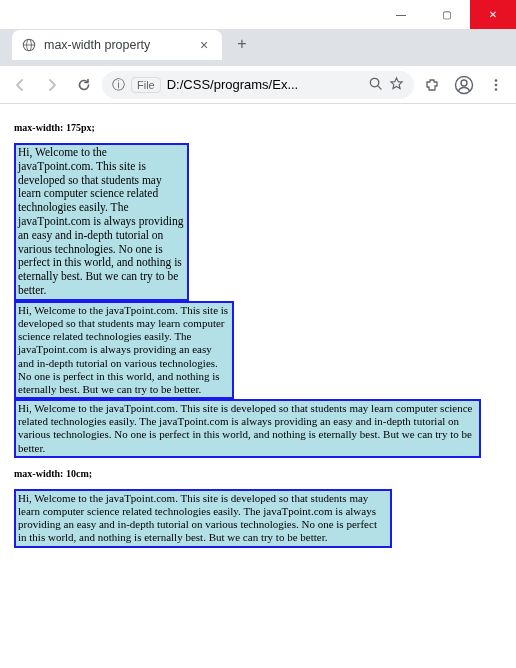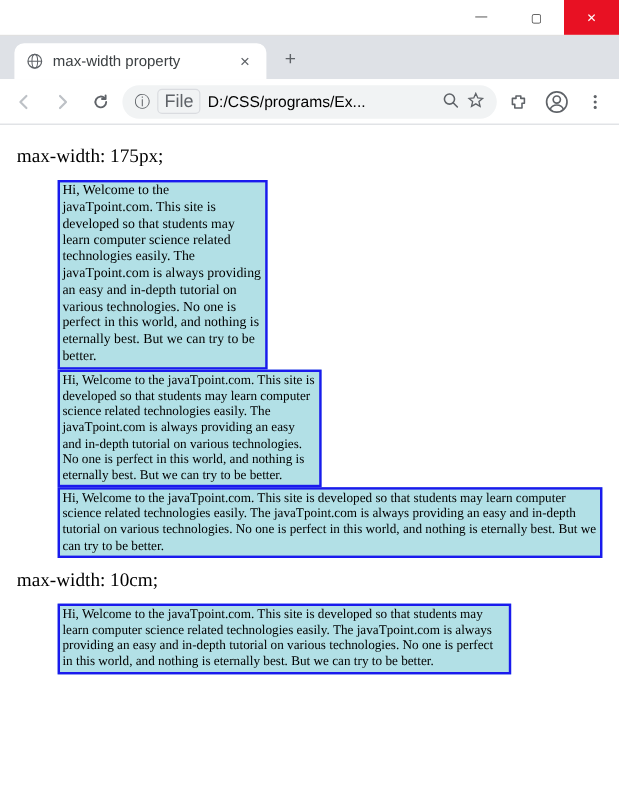--- a/index.html
+++ b/index.html
@@ -5,39 +5,39 @@
     * { margin: 0; padding: 0; box-sizing: border-box; }
     body { font-family: "Segoe UI", Arial, sans-serif; width: 516px; height: 668px; overflow: hidden; background: #fff; }
 
     
     .titlebar { height: 30px; background: #fff; display: flex; align-items: stretch; border-bottom: 1px solid #e0e0e0; }
     .title-spacer { flex: 1; }
     .win-btn { width: 46px; display: flex; align-items: center; justify-content: center; font-size: 10px; color: #333; }
     .win-close { background: #e81123; color: #fff; }
 
     
-    .tabstrip { height: 36px; background: #dee1e6; display: flex; align-items: flex-end; padding-left: 12px; }
+    .tabstrip { height: 36px; background: #dee1e6; display: flex; align-items: flex-start; padding-left: 12px; }
     .tab { background: #fff; height: 30px; min-width: 210px; border-radius: 8px 8px 0 0; display: flex; align-items: center; padding: 0 10px; gap: 8px; font-size: 12.5px; color: #3c4043; }
     .tab-icon { width: 14px; height: 14px; display: inline-flex; }
     .tab-title { flex: 1; white-space: nowrap; overflow: hidden; }
     .tab-close { font-size: 14px; color: #5f6368; width: 16px; text-align: center; }
     .newtab { width: 28px; height: 28px; display: flex; align-items: center; justify-content: center; color: #5f6368; font-size: 16px; margin-left: 6px; margin-bottom: 2px; }
 
     
     .toolbar { height: 38px; background: #fff; display: flex; align-items: center; padding: 0 6px; gap: 4px; border-bottom: 1px solid #dadce0; }
     .tbtn { width: 28px; height: 28px; display: flex; align-items: center; justify-content: center; color: #5f6368; border-radius: 50%; }
     .tbtn.disabled { color: #bdc1c6; }
     .omni { flex: 1; height: 28px; background: #f1f3f4; border-radius: 14px; display: flex; align-items: center; padding: 0 10px; gap: 6px; font-size: 13px; color: #5f6368; }
-    .omni-file { border: 1px solid #dadce0; border-radius: 4px; padding: 1px 5px; font-size: 15px; }
+    .omni-file { border: 1px solid #dadce0; border-radius: 4px; padding: 1px 5px; font-size: 11px; }
     .omni-path { flex: 1; white-space: nowrap; overflow: hidden; text-overflow: ellipsis; color: #000000; }
 
     
     .content { padding: 8px 14px; height: calc(668px - 30px - 36px - 38px); overflow: hidden; font-family: "Times New Roman", serif; color: #000; }
-    .content h4 { font-size: 16px; font-weight: normal; margin: 10px 0; }
-    .box { background: #b2e0e6; border: 2px solid #1a1aee; font-size: 11.5px; line-height: 1.2; padding: 1px 2px; margin-left: 34px; }
+    .content h4 { font-size: 10px; font-weight: bold; margin: 10px 0; }
+    .box { background: #b2e0e6; border: 2px solid #1a1aee; font-size: 11.5px; line-height: 1.2; padding: 1px 2px; }
     .b1 { max-width: 175px; }
     .b2 { max-width: 20em; font-size: 11px; }
     .b3 { max-width: 350pt; font-size: 11px; }
     .b4 { max-width: 10cm; font-size: 11px; }
   </style>
 </head>
 <body>
 
 <div class="titlebar">
   <div class="title-spacer"></div>

